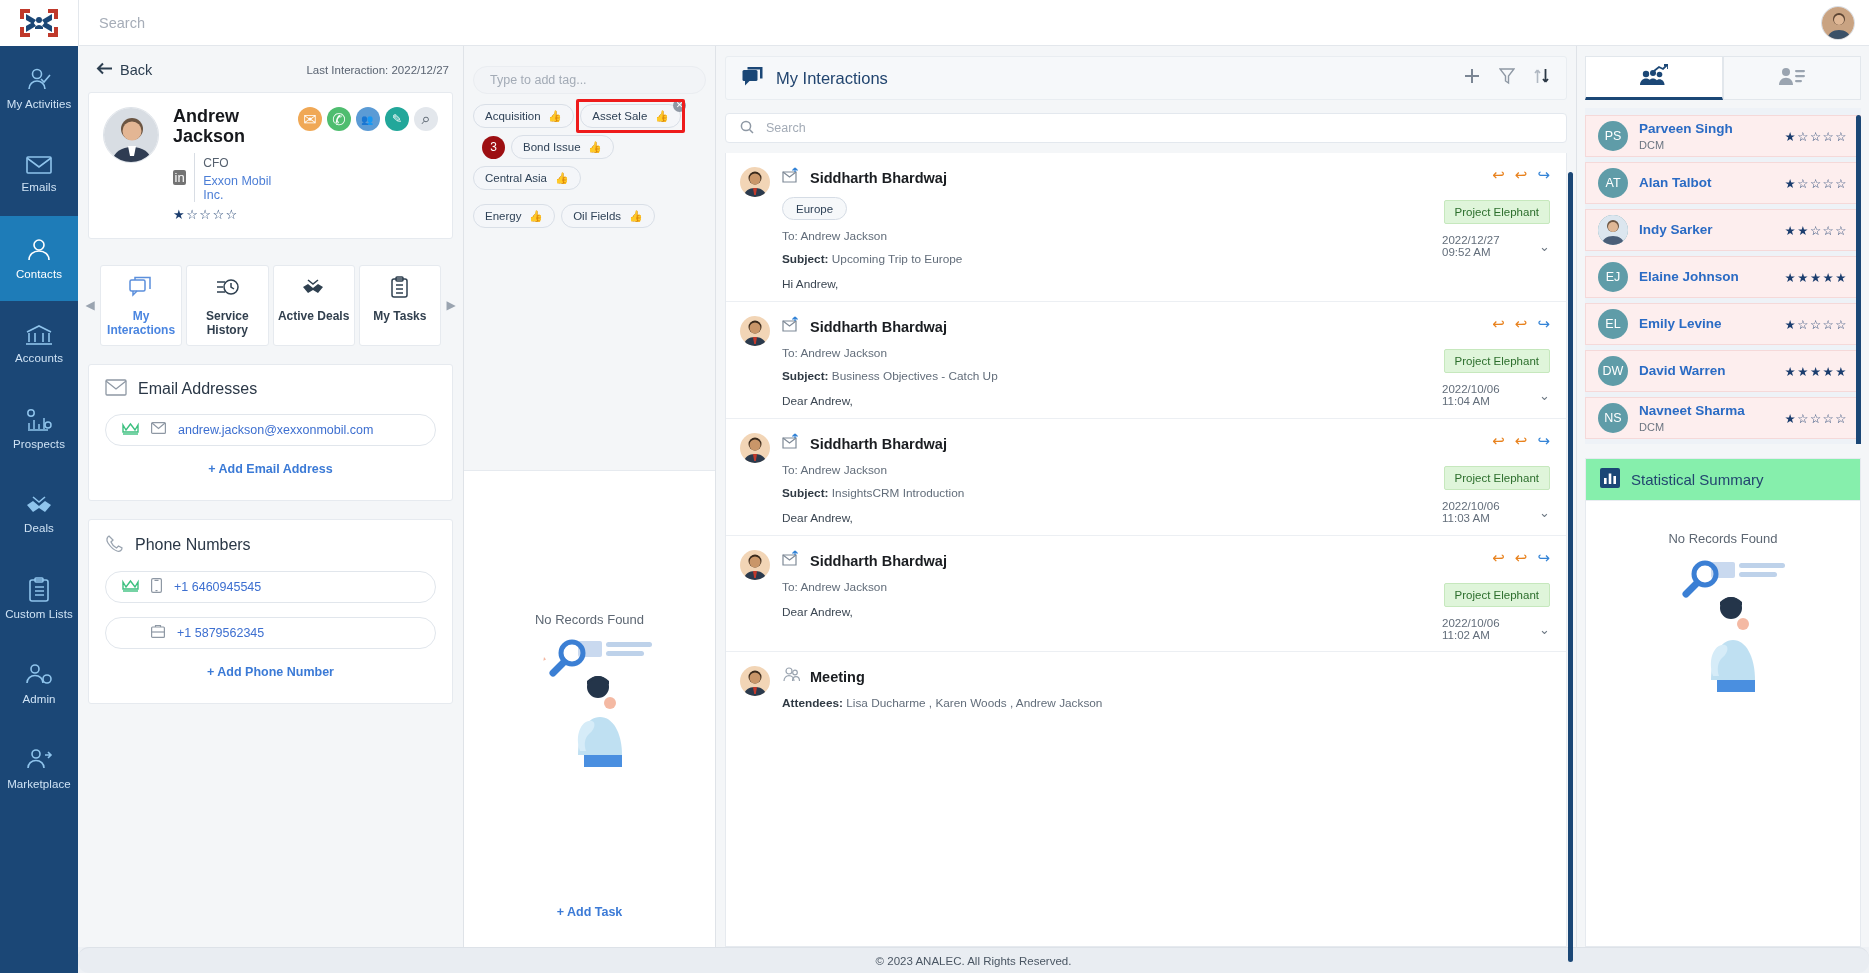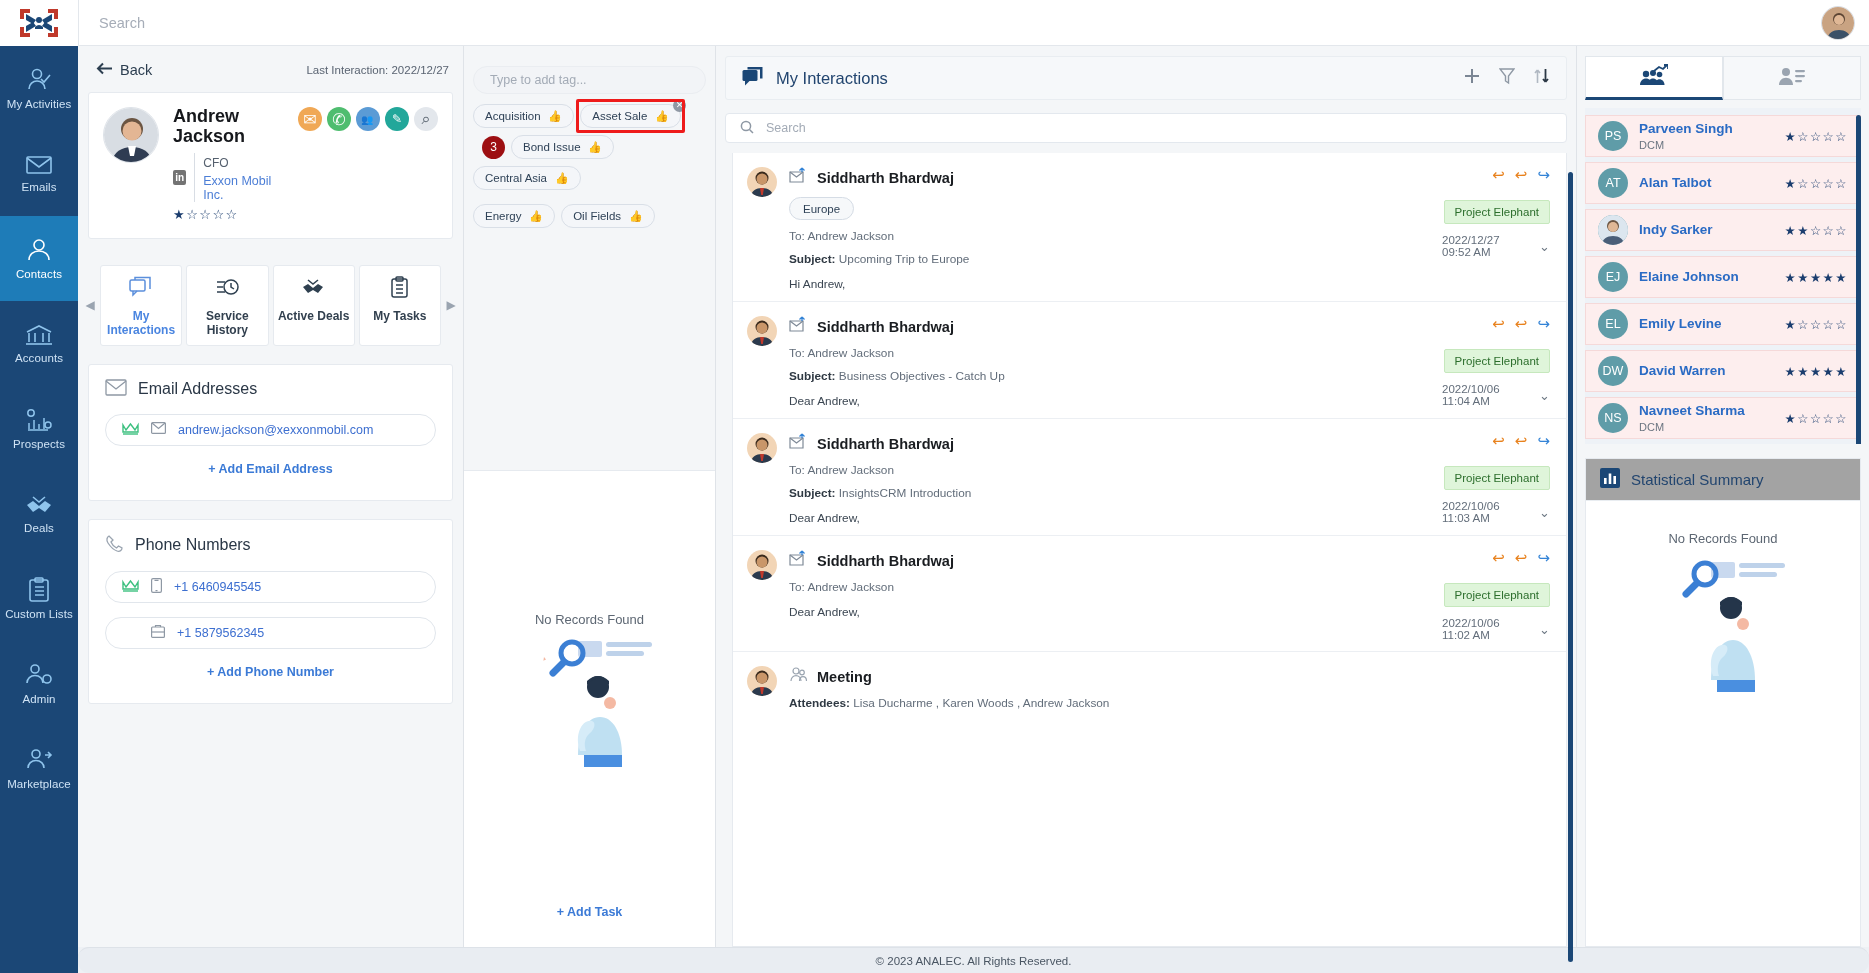--- a/index.html
+++ b/index.html
@@ -69,21 +69,21 @@
     display: flex; gap: 14px;
   }
   .pimg {
     width: 56px; height: 56px; border-radius: 50%; overflow: hidden;
     flex: 0 0 56px; border: 1px solid #dde2e8;
   }
   .pname { font-size: 18px; font-weight: bold; color: #16181c; line-height: 1.1; }
   .prow2 { display: flex; align-items: center; gap: 8px; margin-top: 6px; }
   .li-badge {
     width: 15px; height: 15px; background: #737373; color: #fff;
-    font-size: 10px; font-weight: bold; display: flex;
+    font-size: 13px; font-weight: normal; display: flex;
     align-items: center; justify-content: center; border-radius: 2px;
   }
   .pinfo-col { border-left: 1px solid #d8dde4; padding-left: 8px; }
   .ptitle { font-size: 12px; color: #55606e; }
   .pcompany { font-size: 12.5px; color: #4c7ed6; cursor: pointer; margin-top: 3px; }
   .stars { margin-top: 5px; font-size: 13px; letter-spacing: 1.5px; color: #1b3d6e; }
   .act-icons { display: flex; gap: 5px; margin-left: auto; align-items: flex-start; }
   .aicon {
     width: 24px; height: 24px; border-radius: 50%; display: flex;
     align-items: center; justify-content: center; cursor: pointer;
@@ -169,21 +169,21 @@
     margin: 4px 9px 0 9px; background: #f6f8fa; border: 1px solid #e9edf1;
     border-radius: 3px; height: 44px; display: flex; align-items: center;
     gap: 11px; padding: 0 16px;
   }
   .inter-tools { margin-left: auto; display: flex; align-items: center; gap: 18px; }
   .srchbar {
     margin: 13px 9px 0 9px; background: #fff; border: 1px solid #e3e8ee;
     border-radius: 4px; height: 30px; display: flex; align-items: center;
     gap: 12px; padding: 0 14px; font-size: 12.5px; color: #a3abb6; cursor: text;
   }
-  .inter-list { margin: 10px 9px 0 16px; background: #fff; border: 1px solid #e6eaef; border-top: none; flex: 1; overflow: hidden; }
+  .inter-list { margin: 10px 9px 0 9px; background: #fff; border: 1px solid #e6eaef; border-top: none; flex: 1; overflow: hidden; }
   .irow { display: flex; padding: 14px 16px 10px 14px; border-bottom: 1px solid #eceff3; gap: 12px; }
   .iav { width: 30px; height: 30px; border-radius: 50%; overflow: hidden; flex: 0 0 30px; }
   .ibody { flex: 1; min-width: 0; }
   .iname-row { display: flex; align-items: center; gap: 9px; }
   .iname { font-size: 14.5px; font-weight: bold; color: #1a1d21; }
   .reg-pill {
     display: inline-flex; align-items: center; border: 1px solid #d5dce5;
     background: #f6f8fa; border-radius: 13px; height: 23px; padding: 0 13px;
     font-size: 11.5px; color: #2f4257; margin-top: 9px;
   }
@@ -219,21 +219,21 @@
   }
   .ravatar {
     width: 30px; height: 30px; border-radius: 50%; background: #5f9ca8;
     color: #fff; font-size: 12.5px; display: flex; align-items: center;
     justify-content: center; flex: 0 0 30px; overflow: hidden;
   }
   .rname { font-size: 13.5px; color: #2a6bc4; font-weight: bold; line-height: 1.2; }
   .rsub { font-size: 11px; color: #6b7581; margin-top: 2px; }
   .rstars { margin-left: auto; font-size: 12.5px; letter-spacing: 1.5px; color: #1b3d6e; white-space: nowrap; }
   .stat-card { margin: 14px 8px 0 8px; background: #fff; border: 1px solid #e6eaef; flex: 1; }
-  .stat-head { background: #a3a3a3; border-bottom: 1px solid #e9edf1; height: 42px; display: flex; align-items: center; gap: 11px; padding: 0 14px; }
+  .stat-head { background: #86efac; border-bottom: 1px solid #e9edf1; height: 42px; display: flex; align-items: center; gap: 11px; padding: 0 14px; }
   .stat-title { font-size: 15px; color: #22456f; }
 
   .footer {
     height: 26px; background: #e9edf2; border-top: 1px solid #dde2e8;
     display: flex; align-items: center; justify-content: center;
     font-size: 11.5px; color: #4a5663; flex: 0 0 26px; border-radius: 11px;
   }
   .scrollbar-v {
     position: absolute; width: 5px; background: #1b4776; border-radius: 3px;
   }

